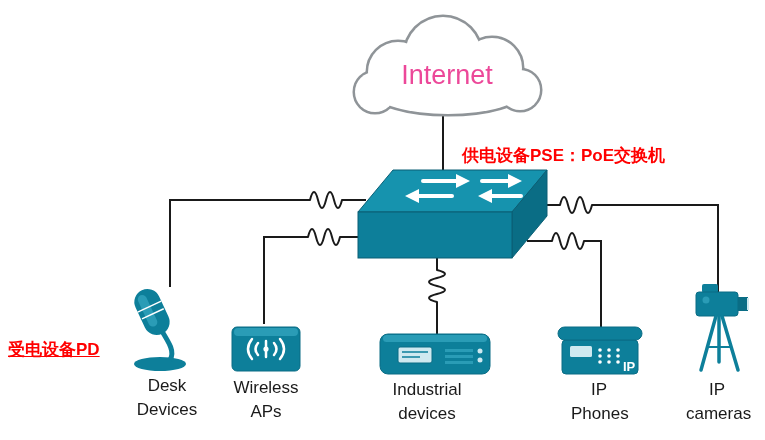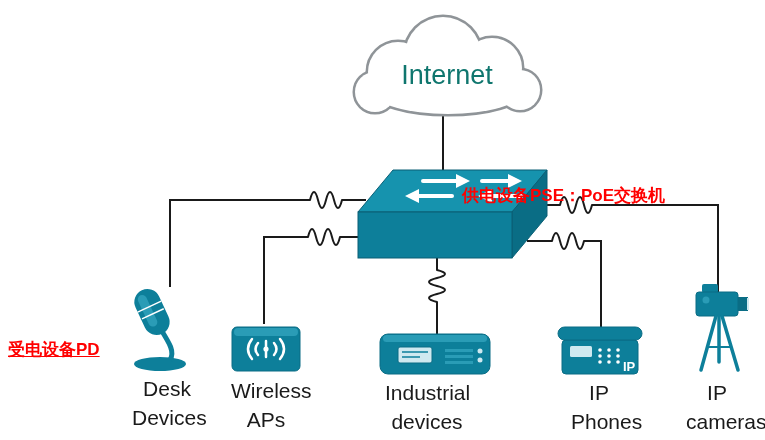--- a/index.html
+++ b/index.html
@@ -1,27 +1,27 @@
 <!DOCTYPE html>
 <html><head>
 <meta charset="utf-8">
 <style>
   html,body{margin:0;padding:0;background:#fff;}
   #stage{
     position:relative;width:765px;height:440px;background:#fff;overflow:hidden;
     font-family:"Liberation Sans",sans-serif;
   }
   #diagram-svg{position:absolute;left:0;top:0;}
-  .txt{position:absolute;color:#0f766e;}
+  .txt{position:absolute;color:#ec4899;}
   #internet-label{left:377px;top:60px;width:140px;text-align:center;font-size:27px;}
   #switch-label{left:358px;top:223px;width:154px;text-align:center;font-size:18px;font-weight:600;color:#ffffff;}
   .ann{position:absolute;color:#ff0000;font-weight:bold;font-size:17px;white-space:nowrap;}
-  #pse-ann{left:462px;top:144px;margin-top:40px;}
+  #pse-ann{left:462px;top:144px;}
   #pd-ann{left:8px;top:338px;text-decoration:underline;}
-  .dev-label{position:absolute;text-align:center;font-size:21px;line-height:1.4;color:#1a1a1a;}
+  .dev-label{position:absolute;text-align:center;font-size:17px;line-height:1.4;color:#1a1a1a;}
   #dev-label-0{left:132px;top:374px;width:70px;}
   #dev-label-1{left:231px;top:376px;width:70px;}
   #dev-label-2{left:385px;top:378px;width:84px;}
   #dev-label-3{left:571px;top:378px;width:56px;}
   #dev-label-4{left:686px;top:378px;width:62px;}
 </style>
 </head>
 <body>
 
 <div id="stage">

